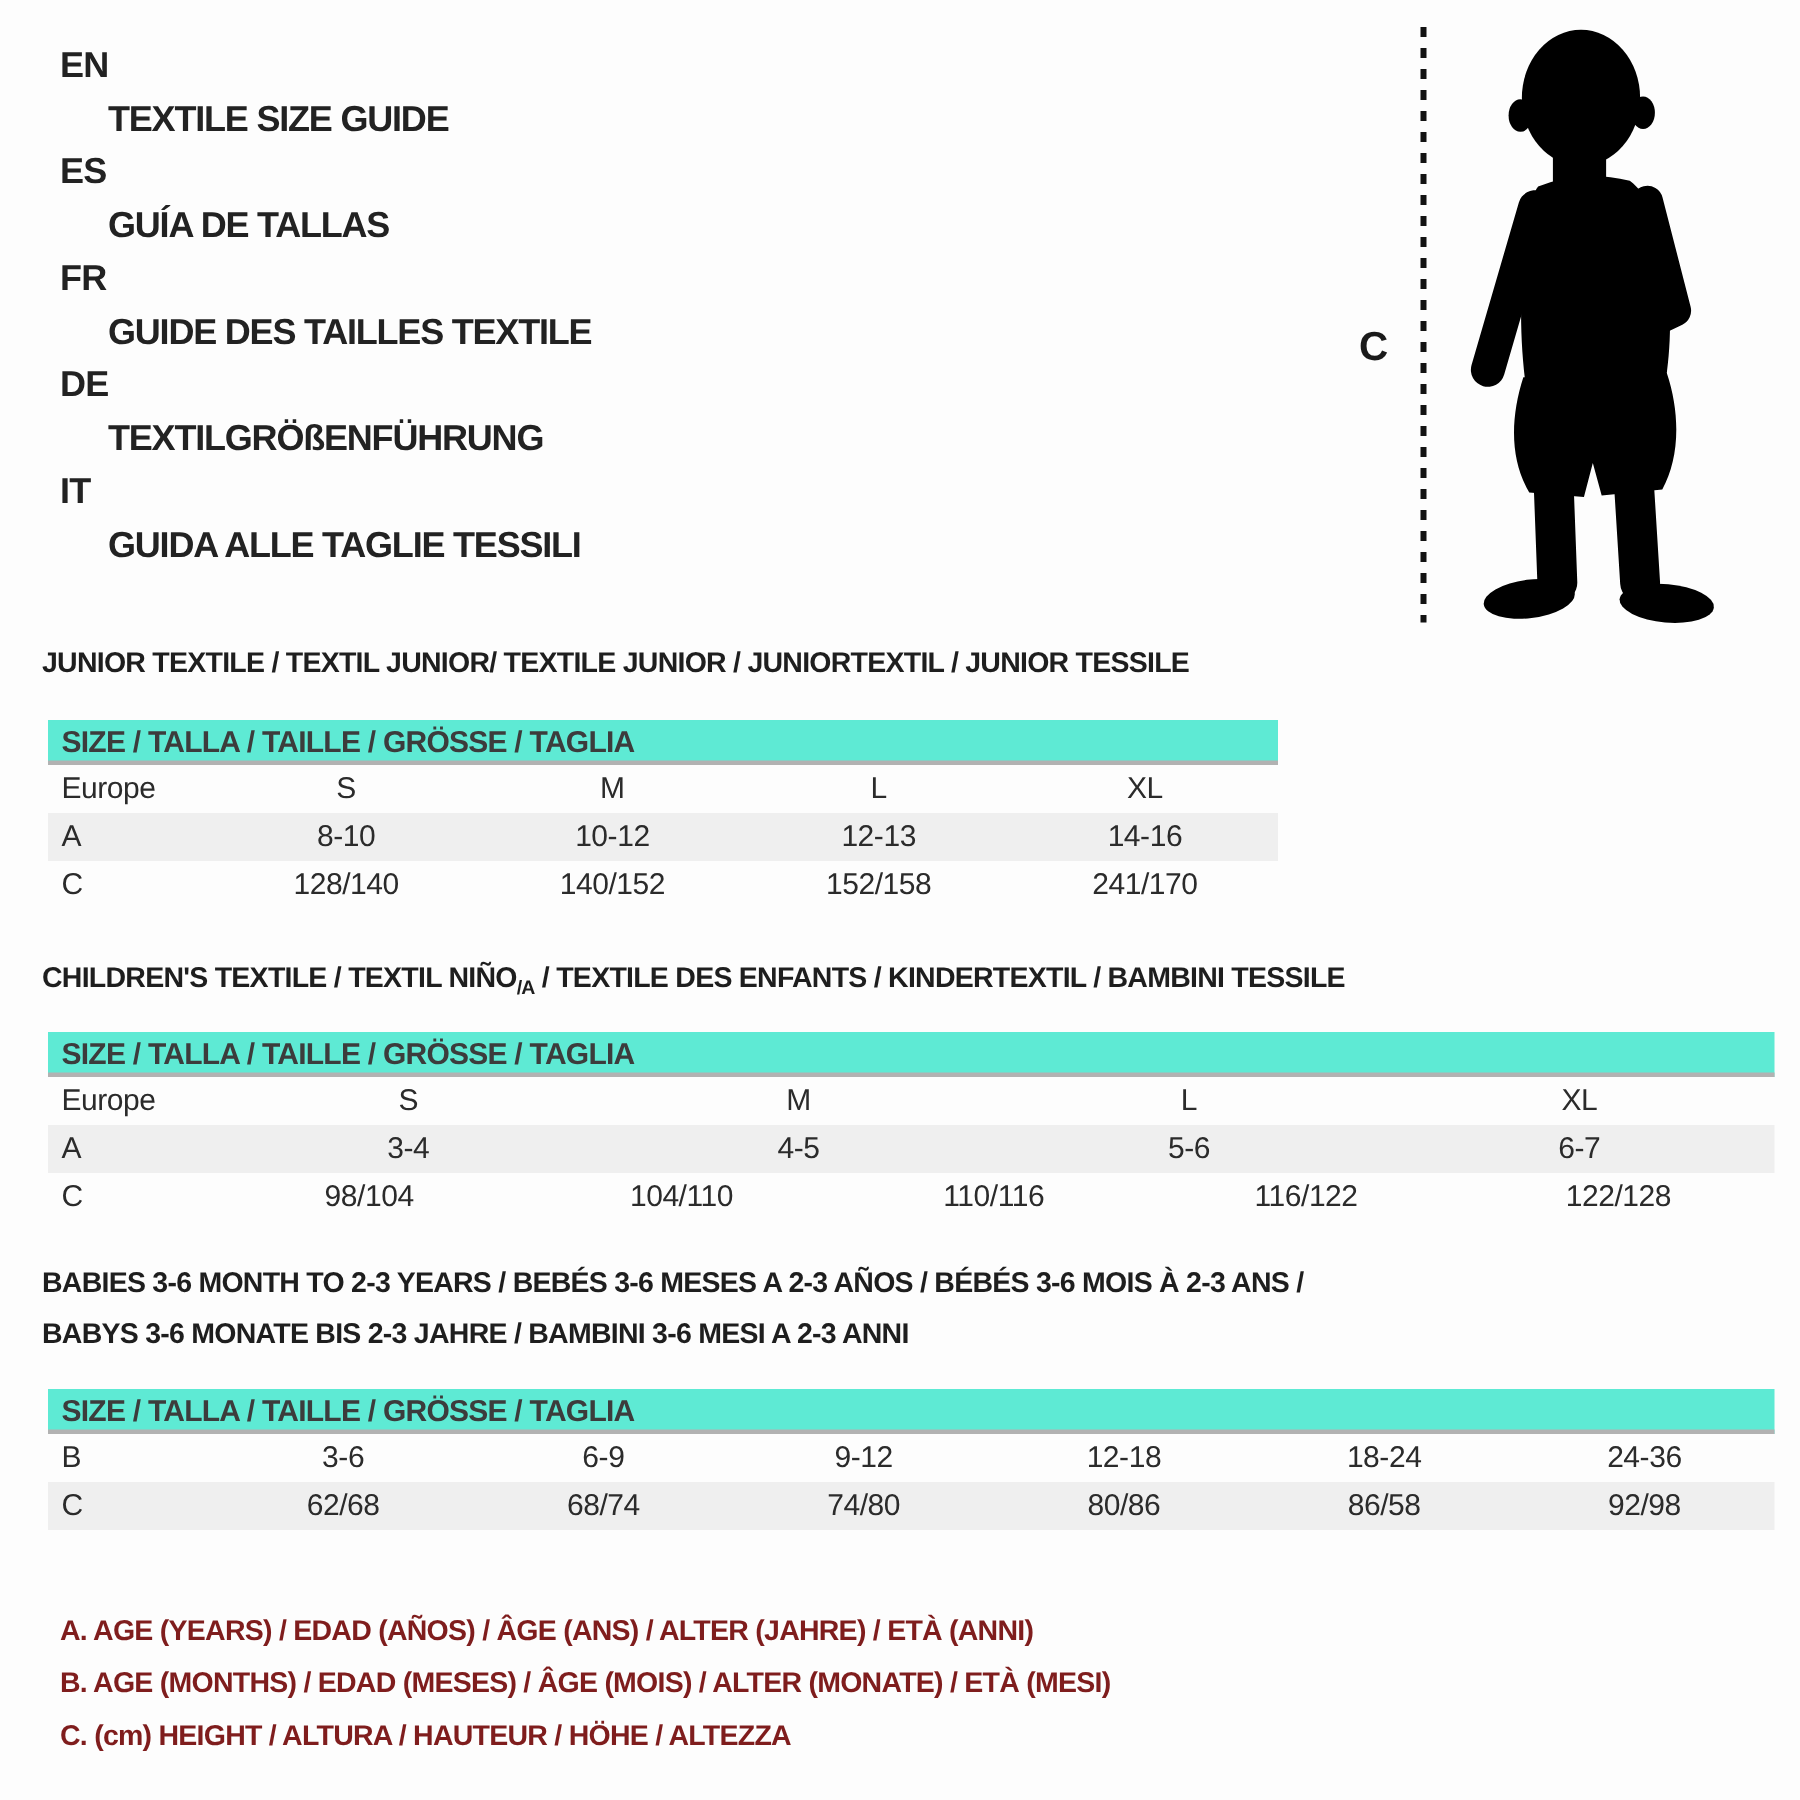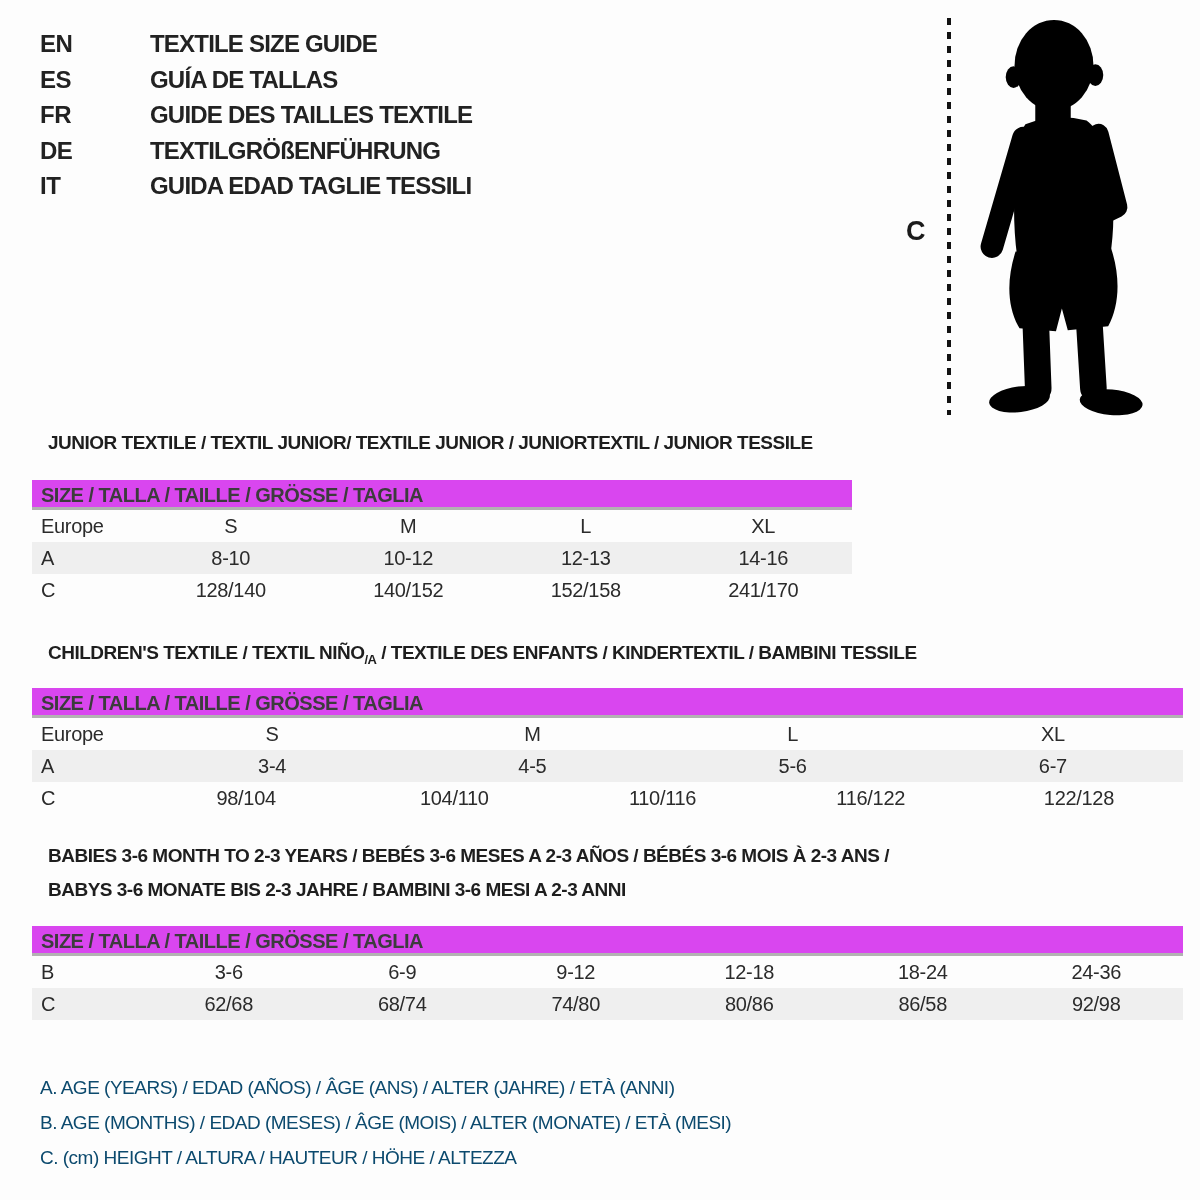--- a/index.html
+++ b/index.html
@@ -7,67 +7,67 @@
   body {
     position:relative;
     background:#fdfdfd;
     font-family:"Liberation Sans", sans-serif;
     color:#222;
     overflow:hidden;
   }
 
   
   .lang-block { position:absolute; left:40px; top:26px; }
-  .lang-row { display:flex; line-height:35.5px; }
+  .lang-row { display:flex; line-height:35.5px;flex-direction:column; }
   .lang-code { width:78px; font-weight:700; font-size:24px; letter-spacing:-0.5px; }
   .lang-title { font-weight:700; font-size:24px; letter-spacing:-0.8px;margin-left:32px; }
 
   
   .figure { position:absolute; left:900px; top:0; width:300px; height:430px; }
   .dash-line {
     position:absolute; left:47px; top:18px; width:4px; height:397px;
     background:repeating-linear-gradient(to bottom, #121212 0 7px, transparent 7px 14px);
   }
   .fig-c { position:absolute; left:6px; top:216px; font-size:27px; font-weight:700; color:#1a1a1a; }
   .silhouette { position:absolute; left:62px; top:14px; }
 
   
   .section-title {
-    position:absolute; left:48px;
+    position:absolute; left:28px;
     font-size:19px; font-weight:700; letter-spacing:-0.5px; color:#1e1e1e;
     white-space:nowrap;
     text-align:right;
   }
   .sub { font-size:13px; vertical-align:sub; }
 
   
   .size-table { position:absolute; left:32px; }
   .thead {
     height:30px; line-height:30px; padding-left:9px;
-    background:#d946ef; border-bottom:3px solid #b2b2b2;
+    background:#5eead4; border-bottom:3px solid #b2b2b2;
     font-size:20px; font-weight:700; letter-spacing:-0.5px; color:#3c3c3c;
     white-space:nowrap; overflow:hidden;
   }
   .trow { display:flex; height:32px; line-height:32px; font-size:20px; letter-spacing:-0.3px; color:#2b2b2b; }
   .trow.striped { background:#efefef; }
   .cell.label { width:110px; padding-left:9px; }
   .cell.val { flex:1; text-align:center; }
 
   .t-junior { top:480px; width:820px; }
   .t-children { top:688px; width:1151px; }
   .t-babies { top:926px; width:1151px; }
 
   .title-junior { top:432px; }
   .title-children { top:642px; }
   .title-babies-1 { top:845px; }
   .title-babies-2 { top:879px; }
 
   
   .legend { position:absolute; left:40px; top:1070px; }
-  .legend-line { font-size:19px; font-weight:400; letter-spacing:-0.5px; line-height:35px; color:#0c4a6e; white-space:nowrap; }
+  .legend-line { font-size:19px; font-weight:700; letter-spacing:-0.5px; line-height:35px; color:#7f1d1d; white-space:nowrap; }
 </style>
 </head>
 <body>
 
 <div class="lang-block">
   <div class="lang-row">
     <span class="lang-code">EN</span>
     <span class="lang-title">TEXTILE SIZE GUIDE</span>
   </div>
   <div class="lang-row">
@@ -77,21 +77,21 @@
   <div class="lang-row">
     <span class="lang-code">FR</span>
     <span class="lang-title">GUIDE DES TAILLES TEXTILE</span>
   </div>
   <div class="lang-row">
     <span class="lang-code">DE</span>
     <span class="lang-title">TEXTILGRÖßENFÜHRUNG</span>
   </div>
   <div class="lang-row">
     <span class="lang-code">IT</span>
-    <span class="lang-title">GUIDA EDAD TAGLIE TESSILI</span>
+    <span class="lang-title">GUIDA ALLE TAGLIE TESSILI</span>
   </div>
 </div>
 
 <div class="figure">
   <div class="fig-c">C</div>
   <div class="dash-line"></div>
   <svg class="silhouette" width="183" height="404" viewBox="0 0 185 410" aria-hidden="true">
     <g fill="#000000">
 
       <ellipse cx="93" cy="52" rx="40" ry="46"></ellipse>

